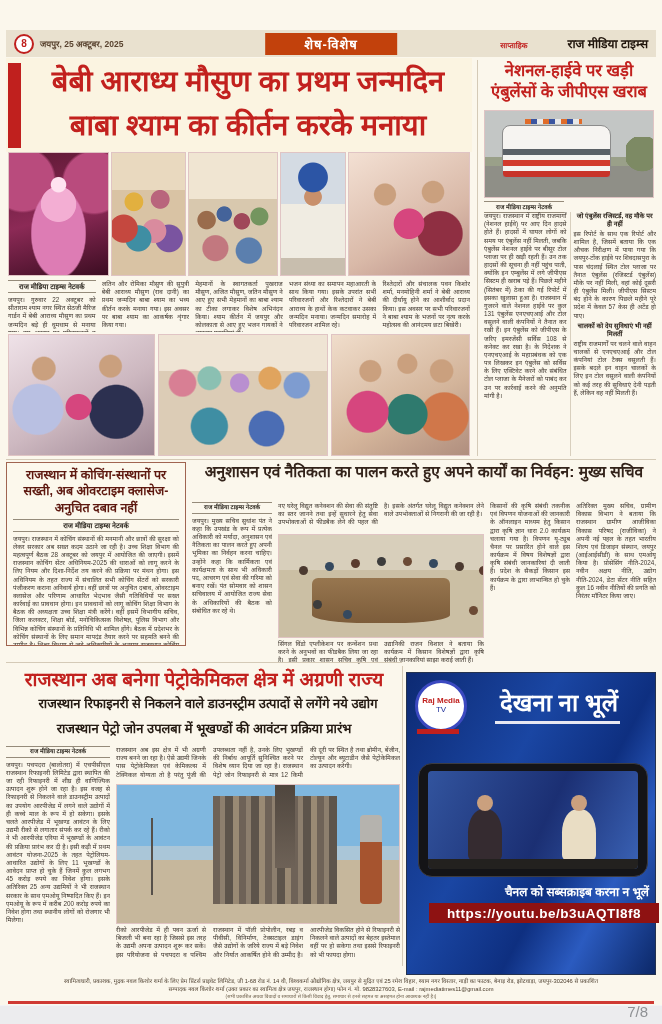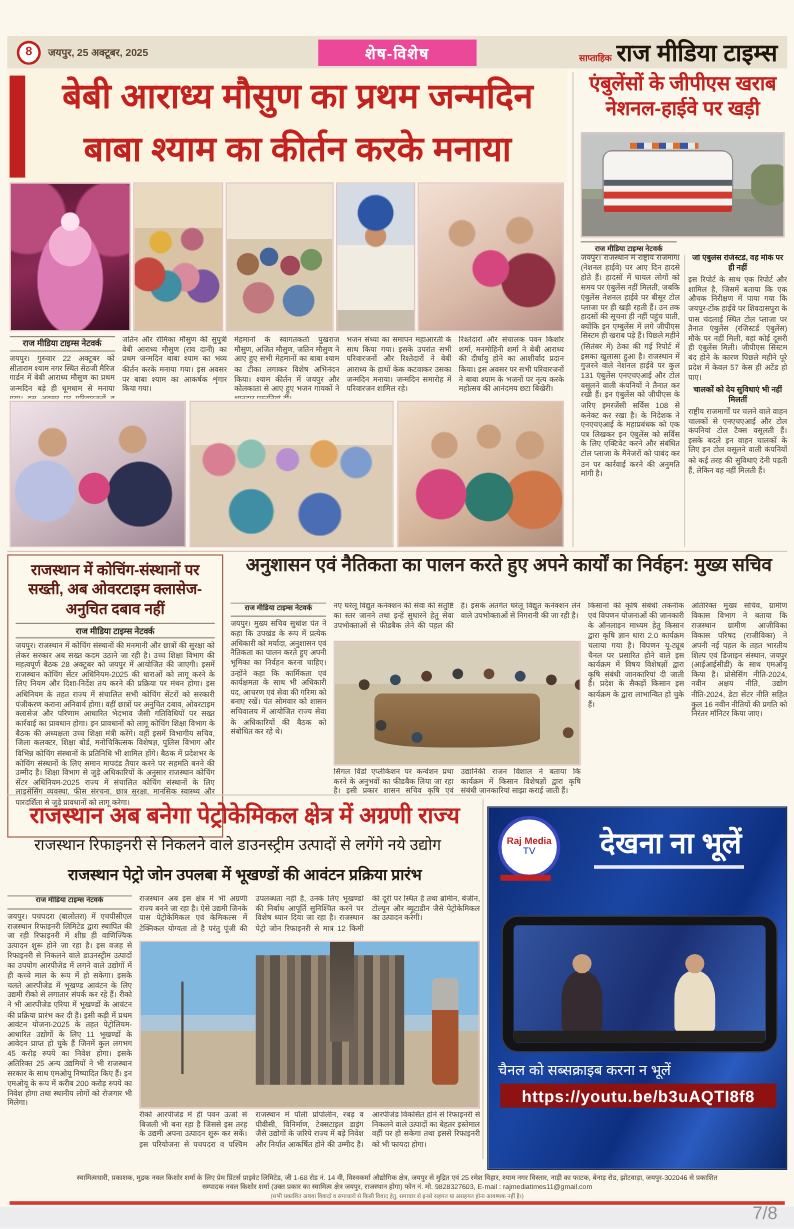--- a/index.html
+++ b/index.html
@@ -5,24 +5,24 @@
   html,body{margin:0;padding:0;}
   body{background:#ffffff;font-family:"Liberation Sans","DejaVu Sans",sans-serif;}
   .viewer{position:relative;width:662px;height:1024px;background:#f3f3f4;overflow:hidden;}
   .paper{position:absolute;left:0;top:0;width:662px;height:1005px;background:#fbf7ec;}
   .abs{position:absolute;}
 
   
   .hstrip{left:6px;top:30px;width:650px;height:27px;background:#e9e1cf;display:flex;align-items:center;padding:0 8px;box-sizing:border-box;}
   .pgbadge{width:16px;height:16px;border-radius:50%;background:#fff;border:2px solid #c0201e;color:#c0201e;font-weight:bold;font-size:10px;display:flex;align-items:center;justify-content:center;margin-right:6px;flex:0 0 auto;}
   .hdate{font-size:8.5px;font-weight:bold;color:#5a4430;}
-  .secbanner{position:absolute;left:50%;top:3px;transform:translateX(-50%);background:#ec4899;color:#fff;font-weight:bold;font-size:13px;padding:2px 39px;letter-spacing:1px;}
+  .secbanner{position:absolute;left:50%;top:3px;transform:translateX(-50%);background:#c2410c;color:#fff;font-weight:bold;font-size:13px;padding:2px 39px;letter-spacing:1px;}
   .hright{margin-left:auto;display:flex;align-items:baseline;gap:4px;}
   .weekly{font-size:7.5px;color:#c0201e;font-weight:bold;}
-  .masthead{font-size:20px;font-weight:900;color:#20150c;}
+  .masthead{font-size:12px;font-weight:900;color:#20150c;margin-left:36px;}
 
   
   .leadbox{left:6px;top:58px;width:466px;height:94px;background:#fbf4e1;}
   .leadbar{left:8px;top:63px;width:13px;height:85px;background:#c0201e;}
   .leadh{left:26px;top:60px;width:444px;text-align:center;color:#c2211e;font-weight:800;font-size:29px;line-height:1.5;}
 
   .ph{position:relative;overflow:hidden;border:1px solid #e0c4c4;box-sizing:border-box;background:#cbbba6;}
   .prow1{left:8px;top:152px;width:462px;height:124px;display:flex;gap:2px;}
   .prow2{left:8px;top:334px;width:462px;height:122px;display:flex;gap:3px;}
 
@@ -35,35 +35,35 @@
   .hline{background:#d4cab7;height:1px;}
 
   
   .hwh{left:482px;top:60px;width:174px;text-align:center;color:#c2211e;font-weight:800;font-size:16.5px;line-height:1.3;}
   .ambu{left:484px;top:110px;width:170px;height:88px;}
   .hwbyline{left:484px;top:201px;width:80px;}
   .hwbody{left:484px;top:212px;width:172px;height:244px;column-count:2;column-gap:7px;column-rule:1px solid #d8cfbd;overflow:hidden;}
   .subh{font-weight:bold;color:#241c14;text-align:center;font-size:6.5px;margin:2px 0 1px;}
 
   
-  .coach{left:6px;top:462px;width:180px;height:236px;border:1px solid #a06450;background:#fcf8ec;box-sizing:border-box;padding:4px 6px;overflow:hidden;}
+  .coach{left:6px;top:462px;width:180px;height:184px;border:1px solid #a06450;background:#fcf8ec;box-sizing:border-box;padding:4px 6px;overflow:hidden;}
   .coachh{font-size:12.5px;font-weight:800;color:#5d180f;text-align:center;line-height:1.3;margin-bottom:3px;}
 
   
   .sech{left:192px;top:463px;width:464px;font-size:15.5px;font-weight:800;color:#33231a;text-align:center;line-height:1.2;}
   .seccols{left:192px;top:502px;width:464px;height:194px;display:flex;gap:6px;overflow:hidden;}
   .secmid{width:206px;flex:0 0 auto;display:flex;flex-direction:column;gap:2px;}
   .secmid .txt2{column-count:2;column-gap:6px;height:30px;overflow:hidden;}
   .meeting{width:100%;height:104px;flex:0 0 auto;}
   .seccap{column-count:2;column-gap:6px;overflow:hidden;flex:1;}
   .seccols>.c{flex:1;overflow:hidden;}
 
   
   .peth{left:6px;top:666px;width:396px;text-align:center;color:#c2211e;font-weight:800;font-size:19px;}
-  .pets1{left:0;top:694px;width:396px;text-align:center;color:#241a12;font-weight:400;font-size:13px;}
+  .pets1{left:10px;top:694px;width:396px;text-align:center;color:#241a12;font-weight:700;font-size:13px;}
   .pets2{left:6px;top:719px;width:396px;text-align:center;color:#241a12;font-weight:800;font-size:13px;}
   .petc1{left:6px;top:746px;width:104px;height:218px;overflow:hidden;}
   .petright{left:116px;top:746px;width:284px;height:218px;display:flex;flex-direction:column;gap:2px;}
   .petstrip{column-count:3;column-gap:7px;overflow:hidden;height:36px;}
   .refinery{width:100%;height:140px;flex:0 0 auto;}
   .petbelow{column-count:3;column-gap:7px;overflow:hidden;flex:1;}
 
   
   .ad{left:406px;top:672px;width:250px;height:303px;background:linear-gradient(118deg,#0d2a73 0%,#1a46a3 38%,#0e2f80 62%,#2b5bc0 78%,#0c2868 100%);border:1px solid #24324f;box-sizing:border-box;}
   .adlogo{left:8px;top:7px;width:46px;height:46px;border-radius:50%;background:#fff;border:3px solid #3b49c0;display:flex;flex-direction:column;align-items:center;justify-content:center;text-align:center;}
@@ -73,22 +73,22 @@
   .adtitle{left:62px;top:12px;width:180px;text-align:center;color:#fff;font-weight:800;font-size:24px;}
   .adrule{left:88px;top:48px;width:125px;height:3px;background:#e8e8f2;}
   .adbanner{left:8px;top:62px;width:234px;height:19px;background:#ffe94a;border:1px solid #c43b2a;color:#c0201e;font-weight:800;font-size:11.5px;display:flex;align-items:center;justify-content:center;}
   .phone{left:11px;top:90px;width:228px;height:112px;background:#141417;border-radius:14px;border:1px solid #3c3c42;}
   .screen{position:absolute;left:9px;top:7px;right:9px;bottom:7px;background:linear-gradient(115deg,#32549e,#1b2f73 55%,#3a62b5);border-radius:4px;overflow:hidden;}
   .pers{position:absolute;bottom:8px;width:34px;height:52px;border-radius:45% 45% 6px 6px;}
   .pershead{position:absolute;width:16px;height:16px;border-radius:50%;background:#caa07e;left:50%;transform:translateX(-50%);top:-14px;}
   .persL{left:40px;background:#352b30;}
   .persR{right:42px;background:#e9ddc4;}
   .deskbar{position:absolute;left:0;right:0;bottom:0;height:10px;background:#23211f;}
-  .adsub{left:8px;top:210px;width:234px;text-align:left;color:#fff;font-weight:400;font-size:12px;}
-  .adurl{left:10px;top:230px;width:230px;height:20px;background:#8e1212;color:#fff;font-weight:bold;font-size:13.5px;display:flex;align-items:center;justify-content:center;letter-spacing:.5px;}
+  .adsub{left:8px;top:210px;width:234px;text-align:right;color:#fff;font-weight:700;font-size:12px;}
+  .adurl{left:22px;top:230px;width:230px;height:20px;background:#8e1212;color:#fff;font-weight:bold;font-size:13.5px;display:flex;align-items:center;justify-content:center;letter-spacing:.5px;}
   .adtag{left:8px;top:255px;width:234px;height:44px;background:#ffe94a;border:2px solid #cc2420;border-radius:9px;display:flex;flex-direction:column;align-items:center;justify-content:center;box-sizing:border-box;}
   .adtag div{color:#c0201e;font-weight:800;font-size:12.5px;line-height:1.25;}
 
   
   .f1{left:30px;top:977px;width:602px;text-align:center;font-size:5.8px;color:#4a3c2c;}
   .f2{left:80px;top:985px;width:502px;text-align:center;font-size:5.8px;color:#4a3c2c;}
   .f3{left:160px;top:993px;width:342px;text-align:center;font-size:4.8px;color:#6a5c48;}
   .redrule{left:8px;top:1001px;width:646px;height:3px;background:#cf3a33;}
   .graybase{left:0;top:1006px;width:662px;height:18px;background:#ececee;}
   .pager{right:14px;top:1003px;font-size:15px;color:#8f9194;}
@@ -209,22 +209,22 @@
 
     <div class="abs prow2">
       <div class="ph couple" style="flex:146 0 0;"></div>
       <div class="ph group2" style="flex:170 0 0;"></div>
       <div class="ph trio" style="flex:138 0 0;"></div>
     </div>
 
     <div class="abs vline" style="left:477px;top:60px;height:396px;"></div>
 
     <div class="abs hwh">
+      <div>नेशनल-हाईवे पर खड़ी</div>
       <div>एंबुलेंसों के जीपीएस खराब</div>
-      <div>नेशनल-हाईवे पर खड़ी</div>
     </div>
     <div class="abs ph ambart ambu">
       <div class="van"></div>
       <div class="vanlight"></div>
       <div class="bush"></div>
     </div>
     <div class="abs hwbyline">
       <div class="byline" style="font-size:6px;">राज मीडिया टाइम्स नेटवर्क</div>
     </div>
     <div class="abs hwbody txt">

